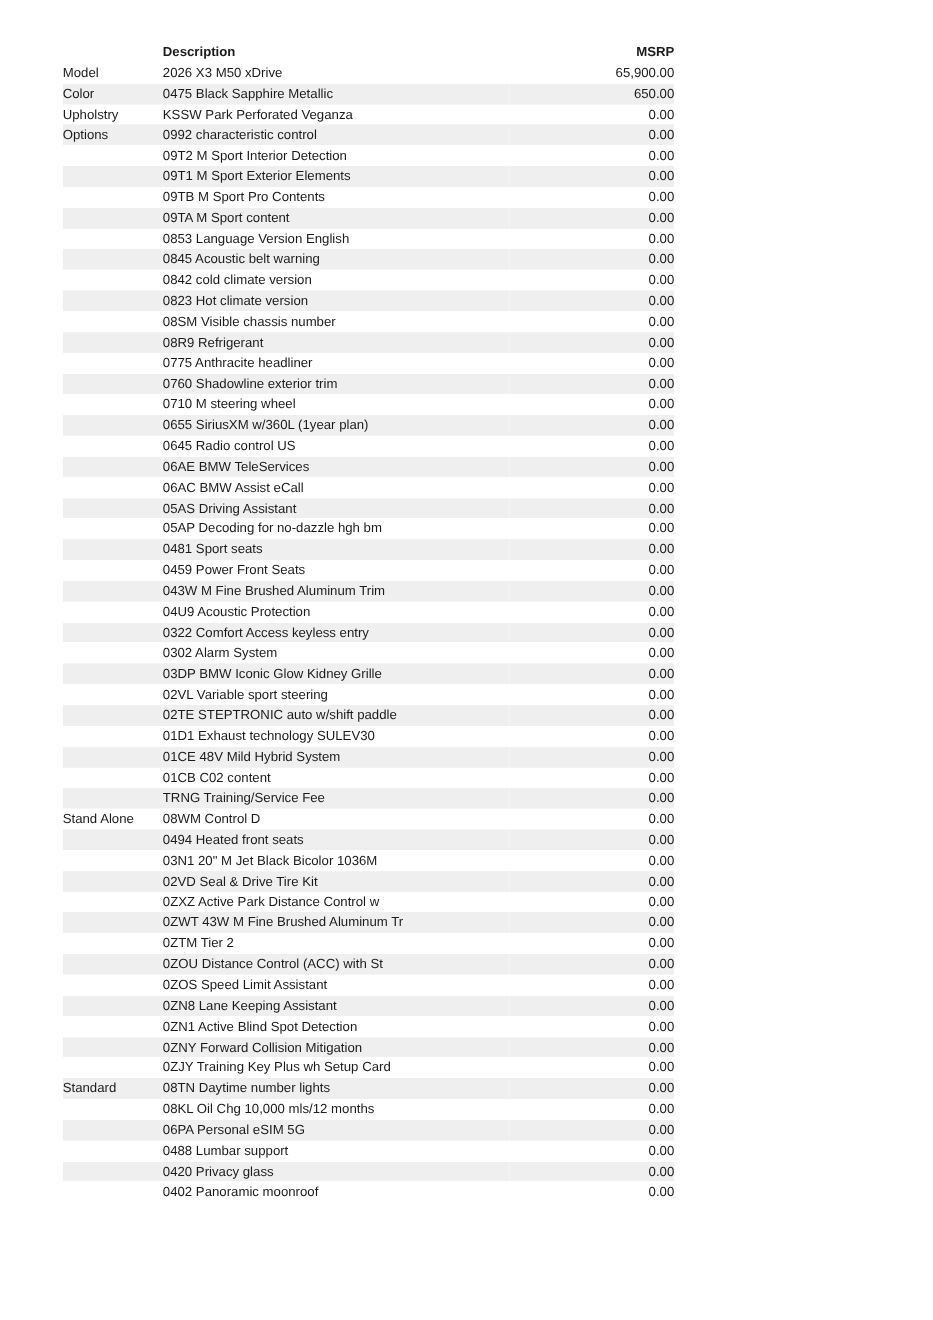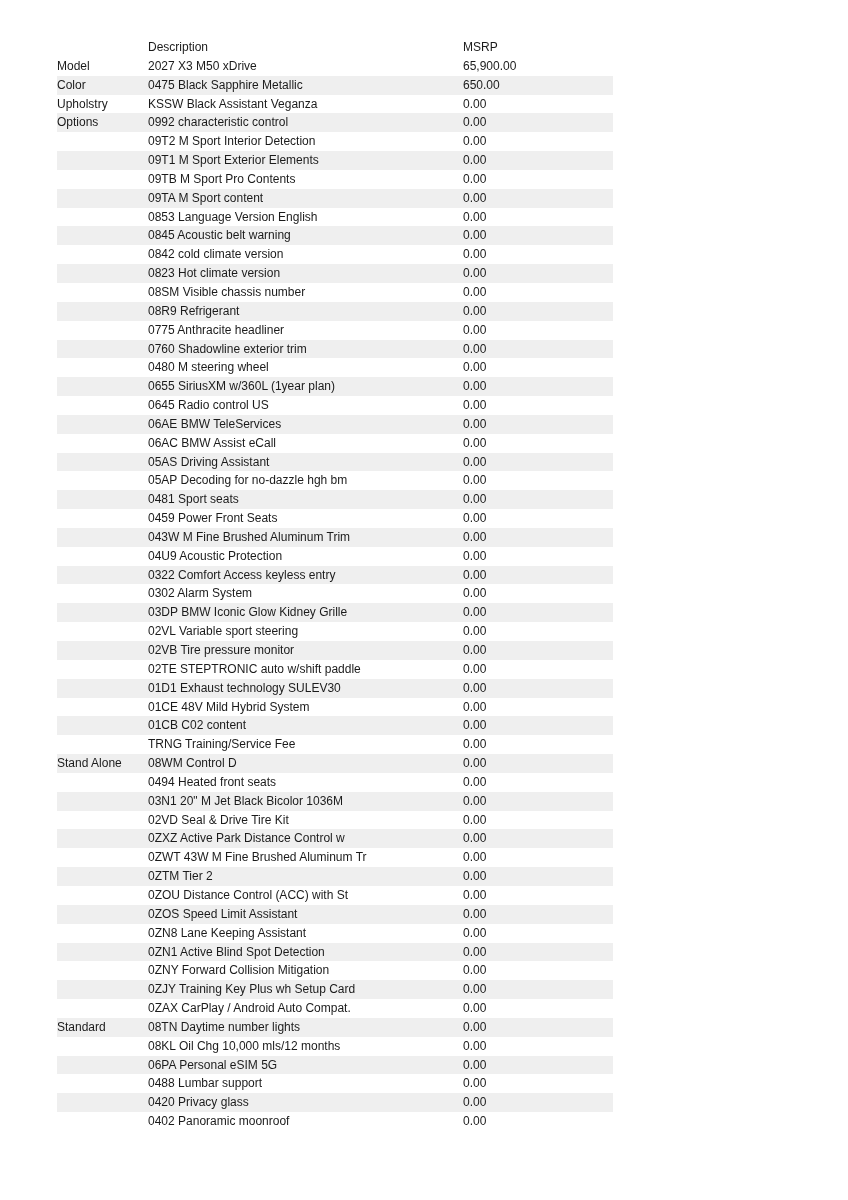--- a/index.html
+++ b/index.html
@@ -36,22 +36,22 @@
     font-weight: normal;
     line-height: 18.85px;
     height: 18.85px;
     padding: 0;
     margin: 0;
     text-align: left;
     vertical-align: middle;
     white-space: nowrap;
     overflow: hidden;
   }
-  thead th { font-weight: normal; }
-  th.msrp, td.msrp { }
+  thead th { font-weight: bold; }
+  th.msrp, td.msrp { text-align: right; }
   tbody tr:nth-child(even) { background: #efefef; }
 </style>
 </head>
 <body>
 
 <div class="page">
   <table class="sheet">
     <colgroup>
       <col class="c-category">
       <col class="c-description">
@@ -60,31 +60,31 @@
     <thead>
       <tr>
         <th></th>
         <th>Description</th>
         <th class="msrp">MSRP</th>
       </tr>
     </thead>
     <tbody id="table-body">
         <tr>
           <td class="category">Model</td>
-          <td class="description">2027 X3 M50 xDrive</td>
+          <td class="description">2026 X3 M50 xDrive</td>
           <td class="msrp">65,900.00</td>
         </tr>
         <tr>
           <td class="category">Color</td>
           <td class="description">0475 Black Sapphire Metallic</td>
           <td class="msrp">650.00</td>
         </tr>
         <tr>
           <td class="category">Upholstry</td>
-          <td class="description">KSSW Black Assistant Veganza</td>
+          <td class="description">KSSW Park Perforated Veganza</td>
           <td class="msrp">0.00</td>
         </tr>
         <tr>
           <td class="category">Options</td>
           <td class="description">0992 characteristic control</td>
           <td class="msrp">0.00</td>
         </tr>
         <tr>
           <td class="category"></td>
           <td class="description">09T2 M Sport Interior Detection</td>
@@ -140,21 +140,21 @@
           <td class="description">0775 Anthracite headliner</td>
           <td class="msrp">0.00</td>
         </tr>
         <tr>
           <td class="category"></td>
           <td class="description">0760 Shadowline exterior trim</td>
           <td class="msrp">0.00</td>
         </tr>
         <tr>
           <td class="category"></td>
-          <td class="description">0480 M steering wheel</td>
+          <td class="description">0710 M steering wheel</td>
           <td class="msrp">0.00</td>
         </tr>
         <tr>
           <td class="category"></td>
           <td class="description">0655 SiriusXM w/360L (1year plan)</td>
           <td class="msrp">0.00</td>
         </tr>
         <tr>
           <td class="category"></td>
           <td class="description">0645 Radio control US</td>
@@ -211,25 +211,20 @@
           <td class="msrp">0.00</td>
         </tr>
         <tr>
           <td class="category"></td>
           <td class="description">03DP BMW Iconic Glow Kidney Grille</td>
           <td class="msrp">0.00</td>
         </tr>
         <tr>
           <td class="category"></td>
           <td class="description">02VL Variable sport steering</td>
-          <td class="msrp">0.00</td>
-        </tr>
-        <tr>
-          <td class="category"></td>
-          <td class="description">02VB Tire pressure monitor</td>
           <td class="msrp">0.00</td>
         </tr>
         <tr>
           <td class="category"></td>
           <td class="description">02TE STEPTRONIC auto w/shift paddle</td>
           <td class="msrp">0.00</td>
         </tr>
         <tr>
           <td class="category"></td>
           <td class="description">01D1 Exhaust technology SULEV30</td>
@@ -306,25 +301,20 @@
           <td class="msrp">0.00</td>
         </tr>
         <tr>
           <td class="category"></td>
           <td class="description">0ZNY Forward Collision Mitigation</td>
           <td class="msrp">0.00</td>
         </tr>
         <tr>
           <td class="category"></td>
           <td class="description">0ZJY Training Key Plus wh Setup Card</td>
-          <td class="msrp">0.00</td>
-        </tr>
-        <tr>
-          <td class="category"></td>
-          <td class="description">0ZAX CarPlay / Android Auto Compat.</td>
           <td class="msrp">0.00</td>
         </tr>
         <tr>
           <td class="category">Standard</td>
           <td class="description">08TN Daytime number lights</td>
           <td class="msrp">0.00</td>
         </tr>
         <tr>
           <td class="category"></td>
           <td class="description">08KL Oil Chg 10,000 mls/12 months</td>

